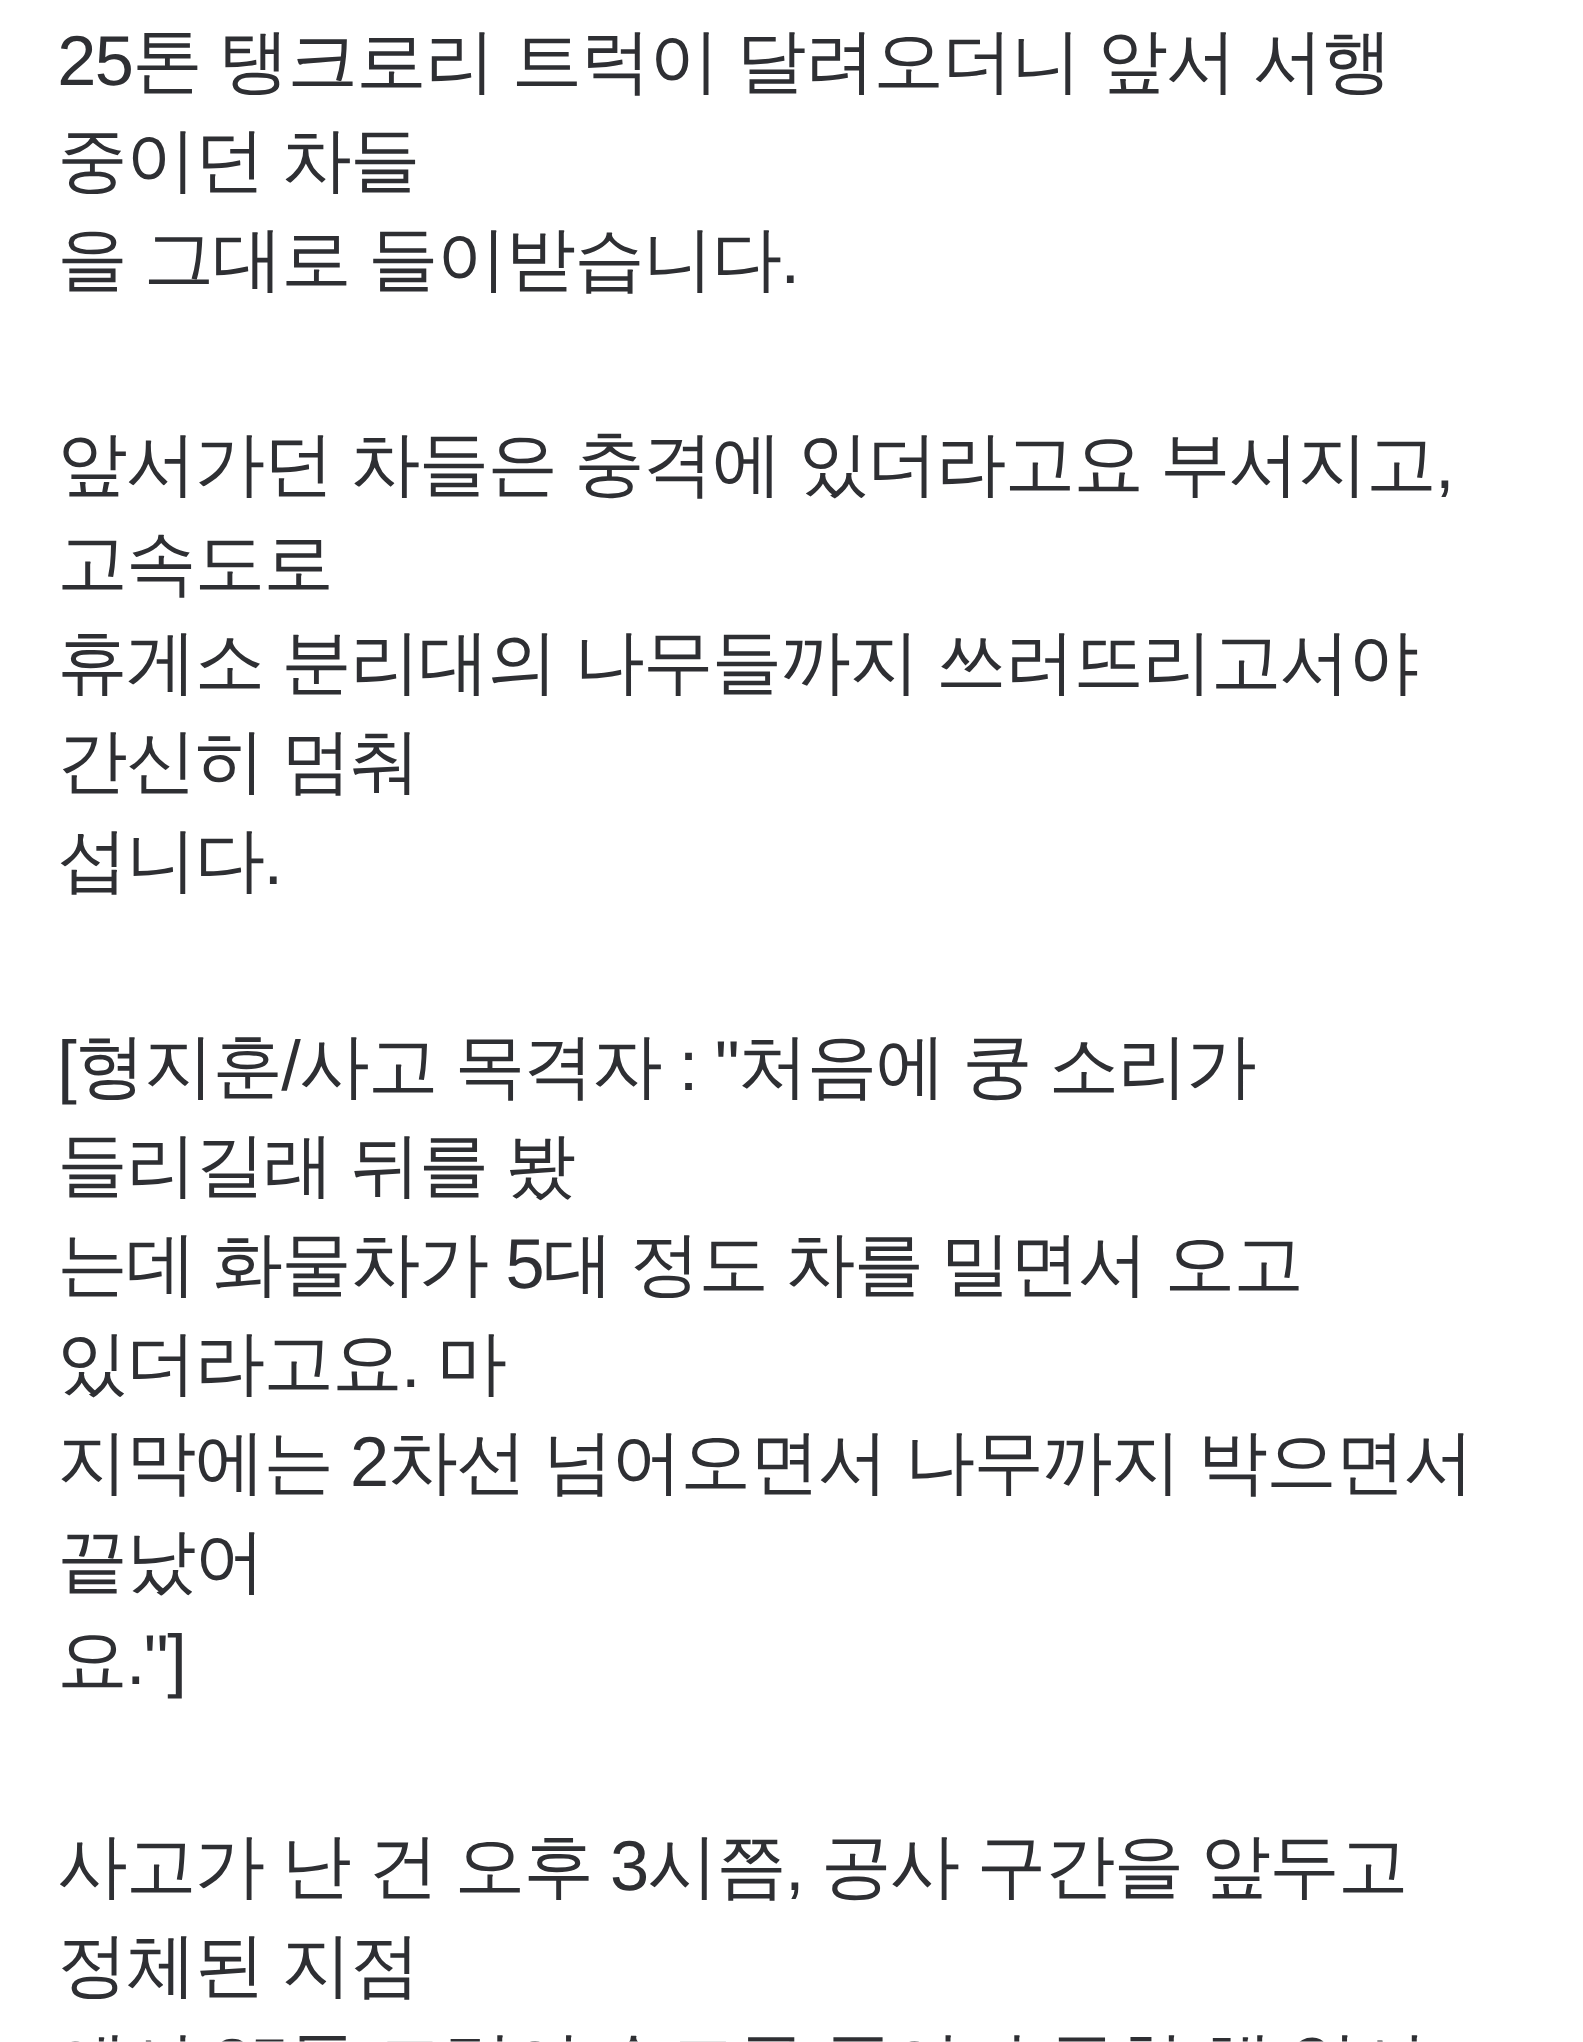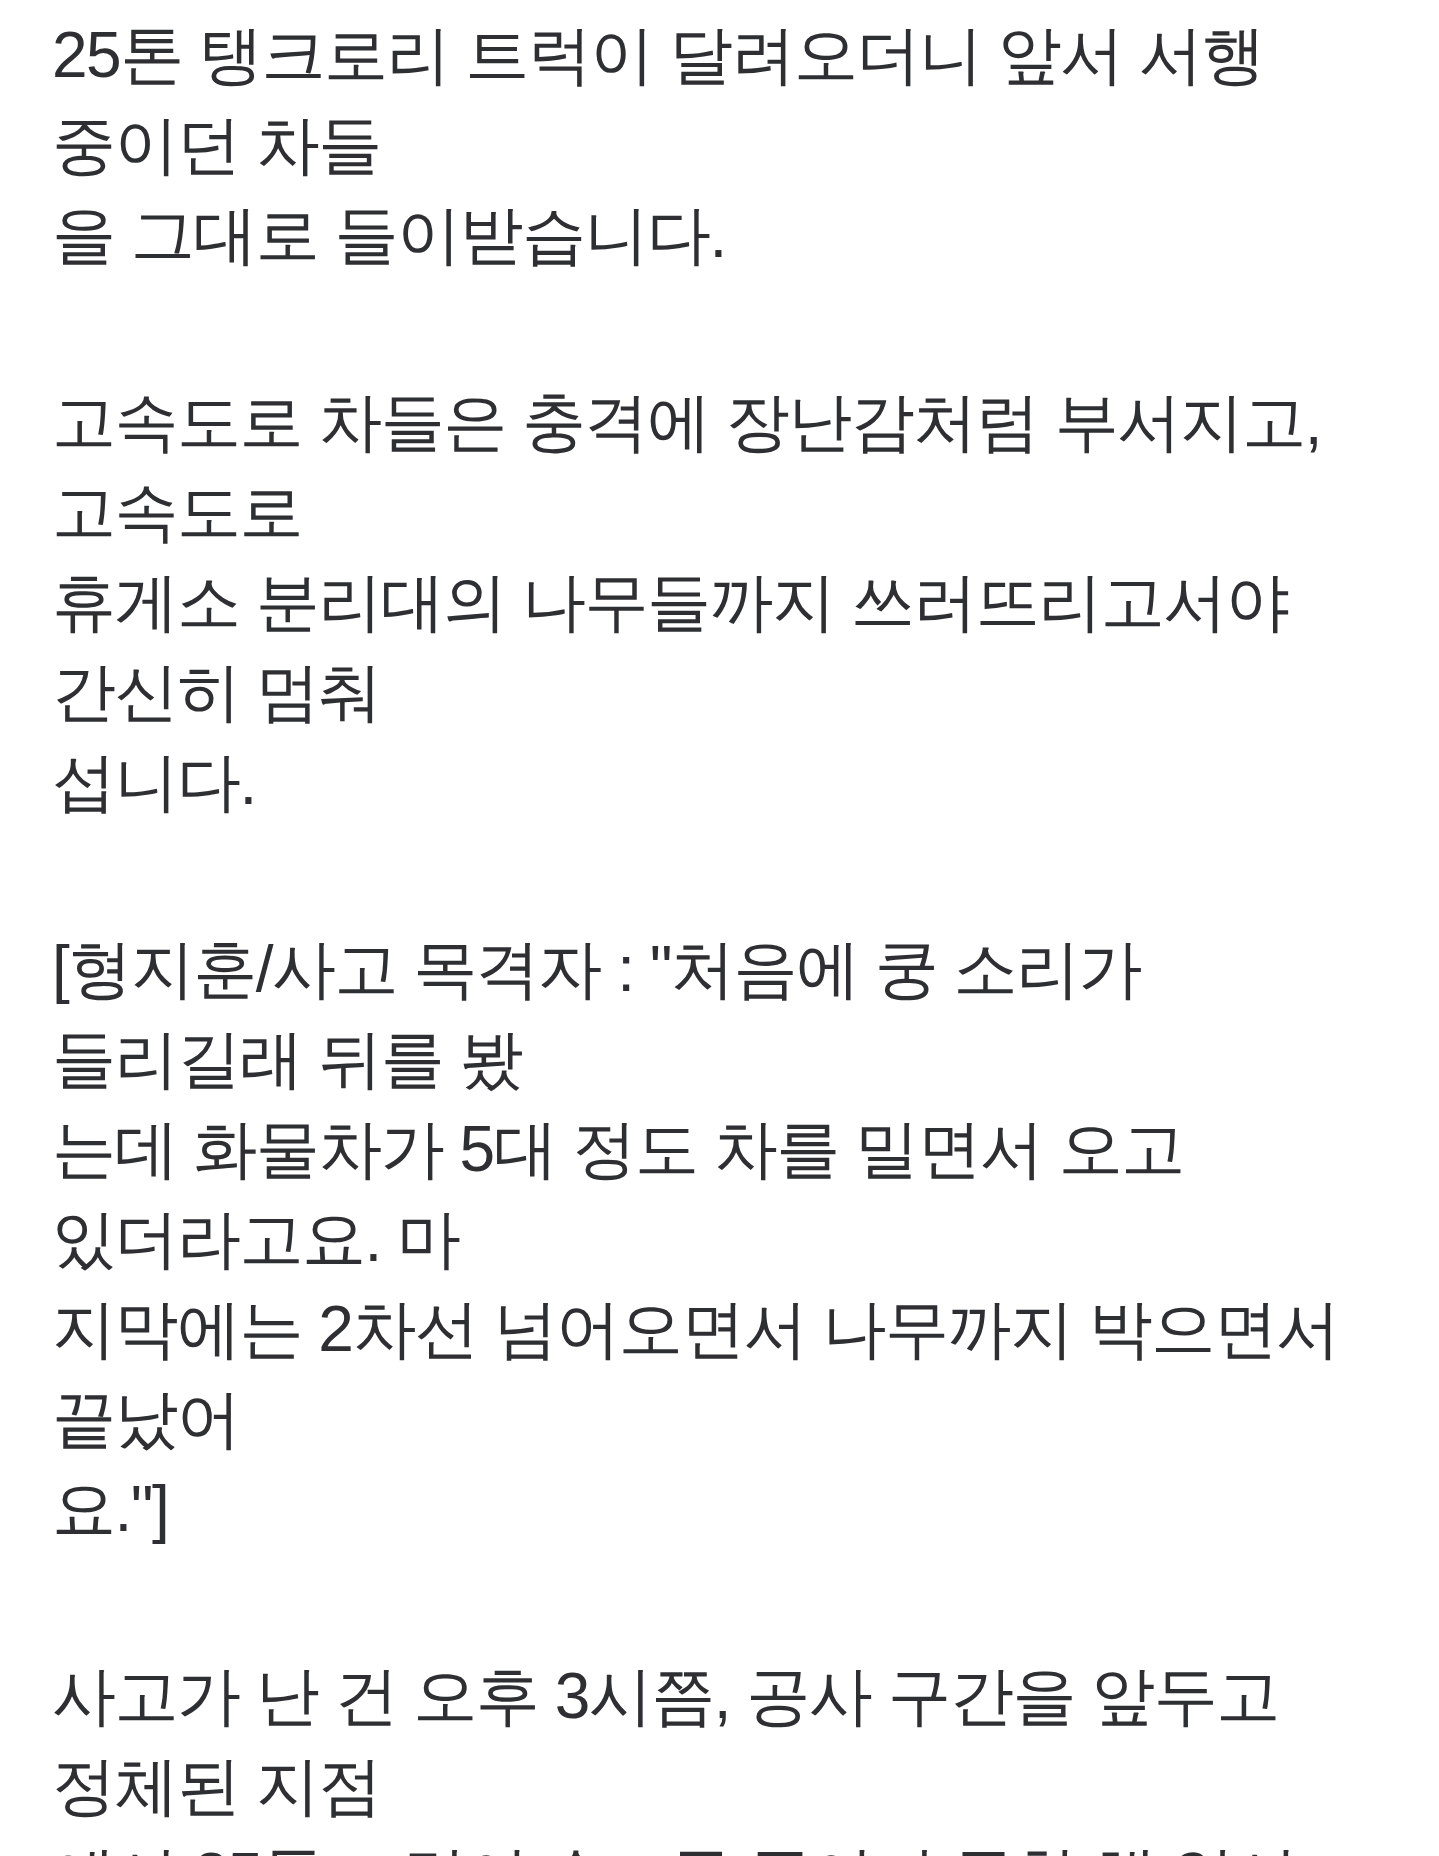--- a/index.html
+++ b/index.html
@@ -34,21 +34,21 @@
     margin-bottom: 0;
   }
 </style>
 </head>
 <body>
 
 <main class="article-body">
   <p class="article-paragraph">25톤 탱크로리 트럭이 달려오더니 앞서 서행 중이던 차들
 을 그대로 들이받습니다.</p>
 
-  <p class="article-paragraph">고속도로 차들은 충격에 장난감처럼 부서지고, 고속도로
+  <p class="article-paragraph">앞서가던 차들은 충격에 있더라고요 부서지고, 고속도로
 휴게소 분리대의 나무들까지 쓰러뜨리고서야 간신히 멈춰
 섭니다.</p>
 
   <p class="article-paragraph">[형지훈/사고 목격자 : "처음에 쿵 소리가 들리길래 뒤를 봤
 는데 화물차가 5대 정도 차를 밀면서 오고 있더라고요. 마
 지막에는 2차선 넘어오면서 나무까지 박으면서 끝났어
 요."]</p>
 
   <p class="article-paragraph">사고가 난 건 오후 3시쯤, 공사 구간을 앞두고 정체된 지점
 에서 25톤 트럭이 속도를 줄이지 못한 채 앞서 서행하던 차

